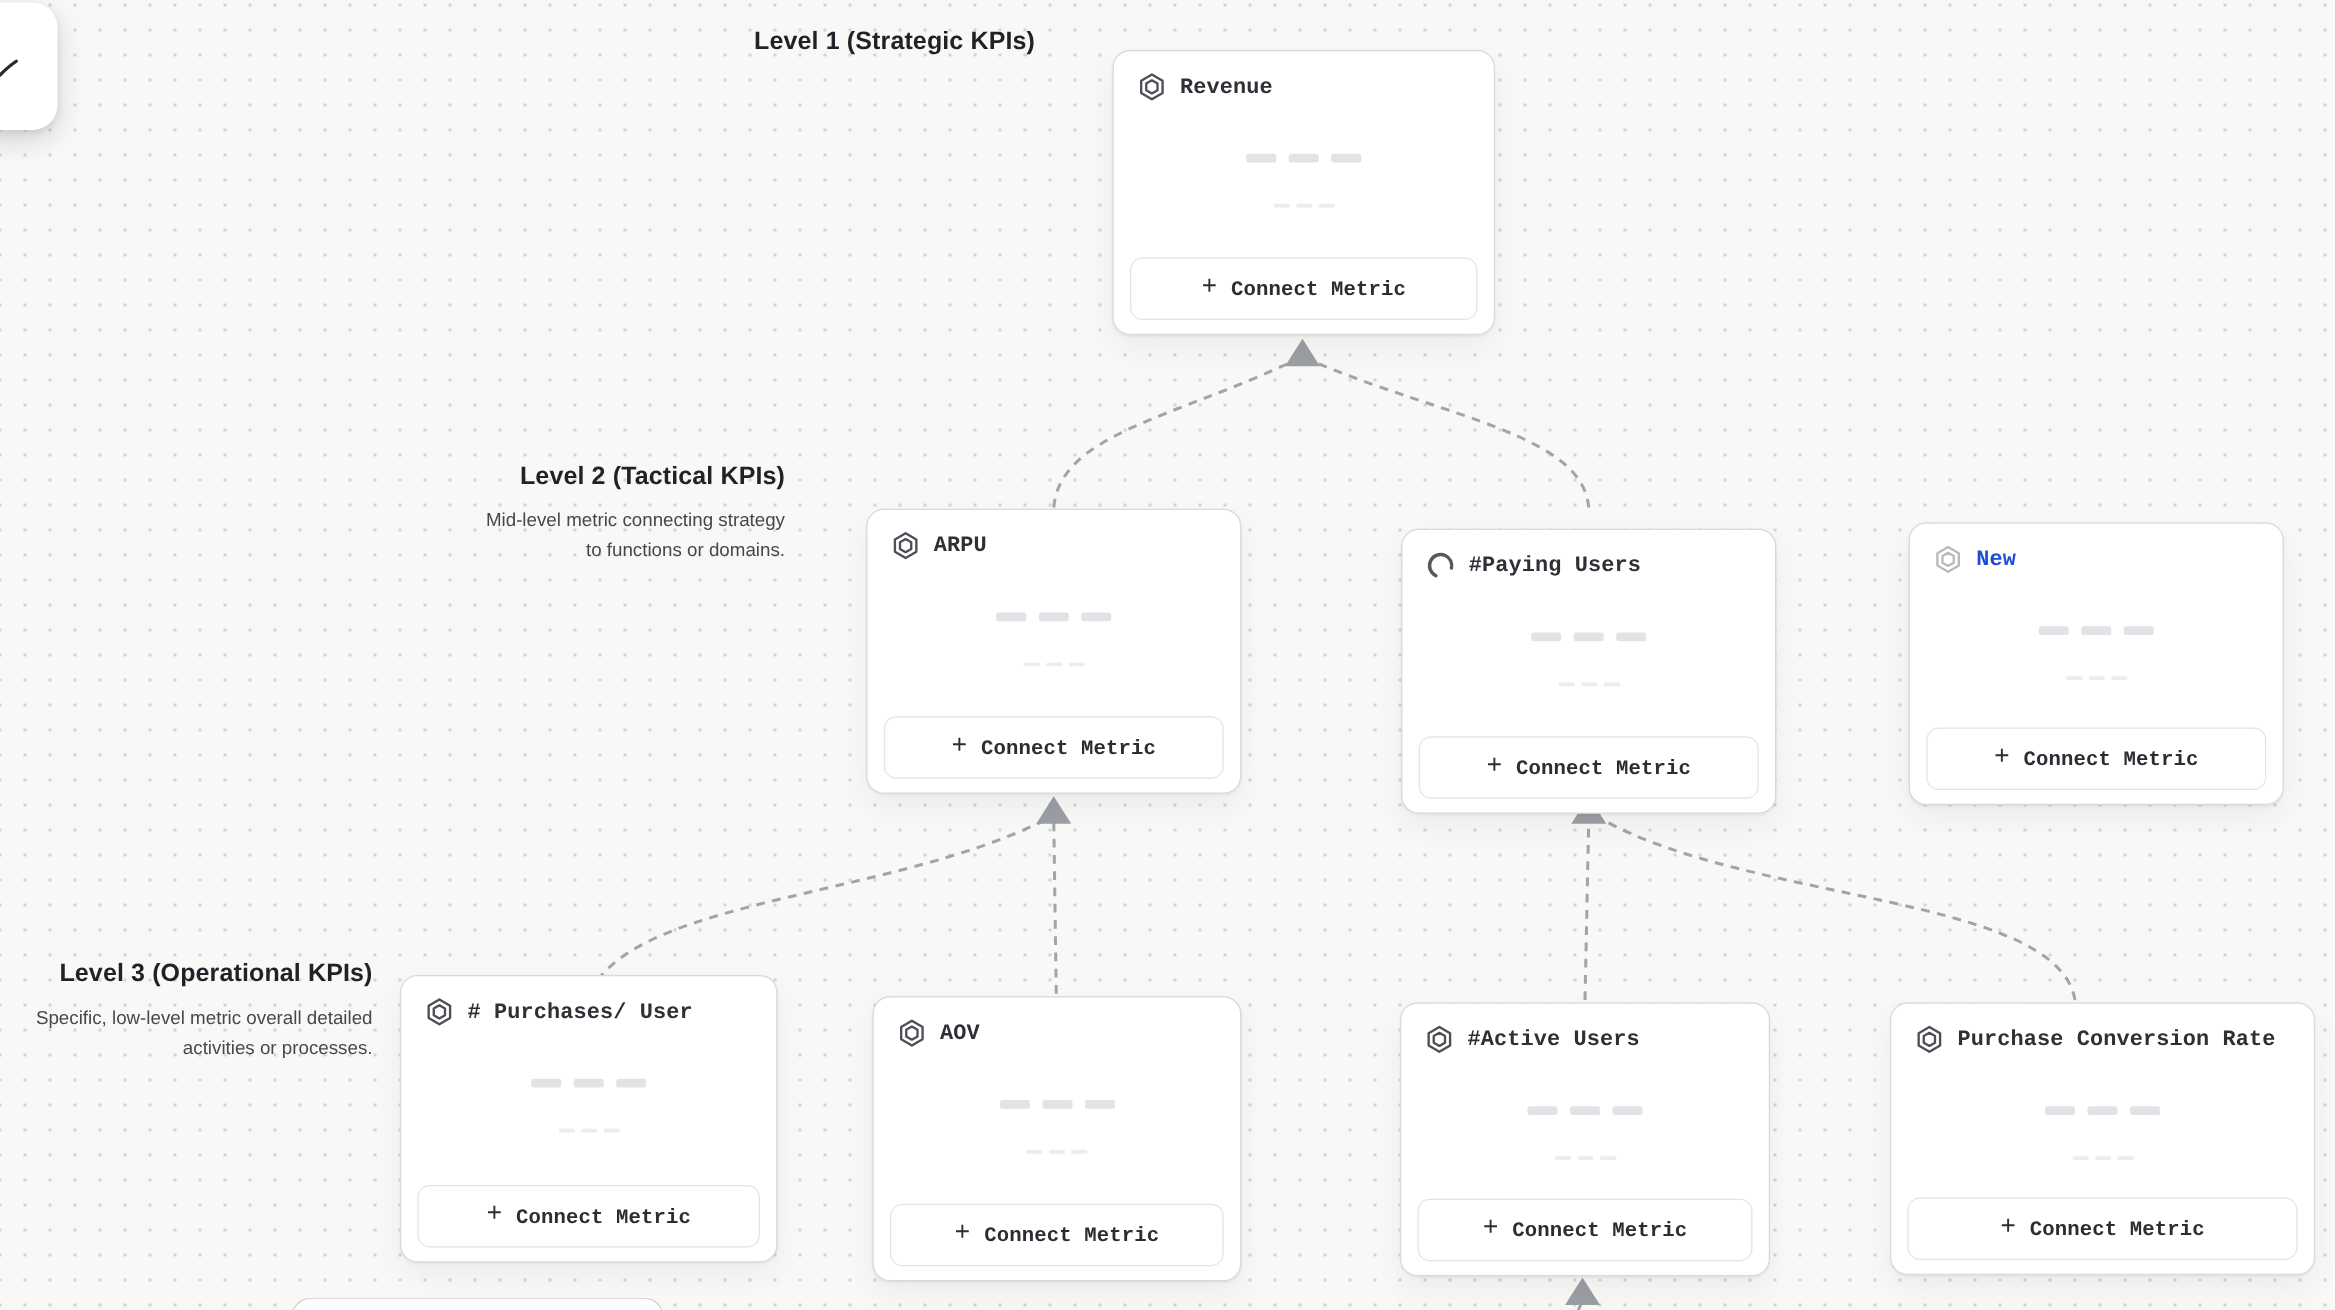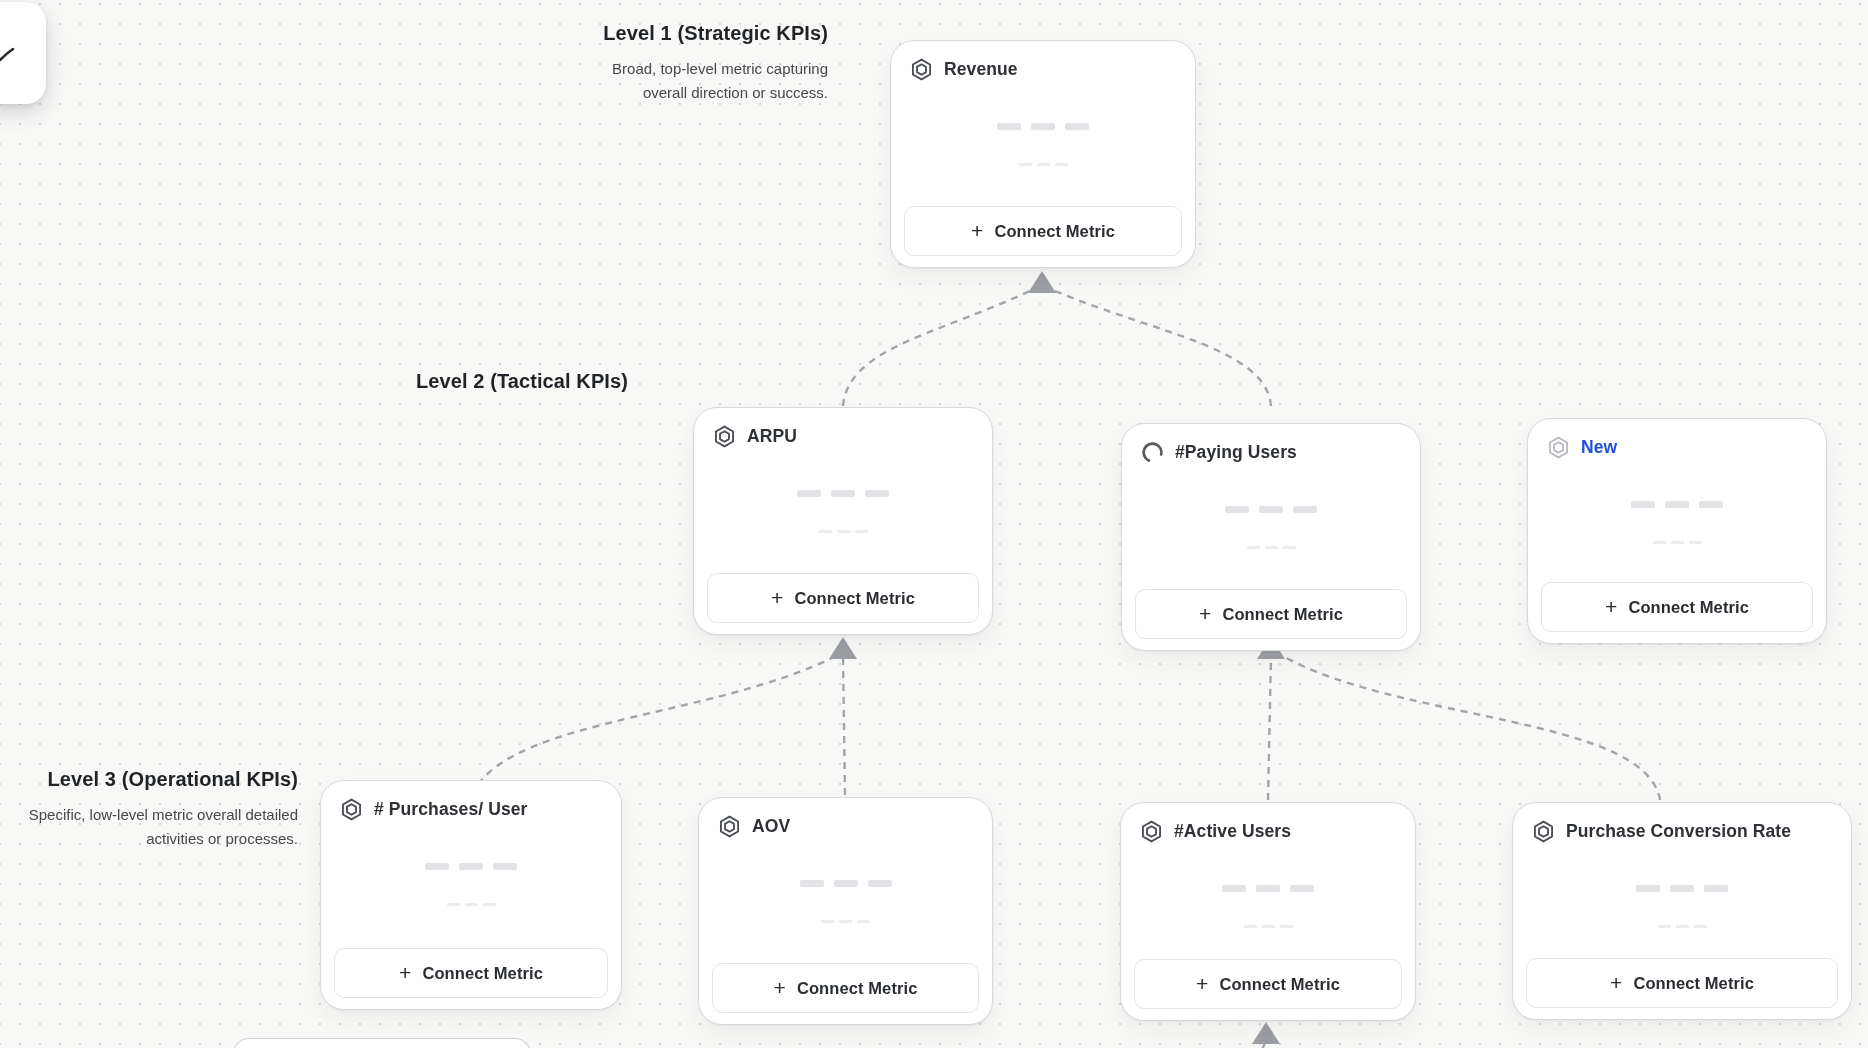--- a/index.html
+++ b/index.html
@@ -10,23 +10,24 @@
     background-image:radial-gradient(circle,#d4d4d8 1.2px,rgba(0,0,0,0) 1.4px);
     background-size:20px 20px;background-position:10px 14px;
   }
   .connectors{position:absolute;left:0;top:0;pointer-events:none;}
 
   .level-label{position:absolute;text-align:right;}
   .level-label h2{margin:0 0 12px 0;font-size:20px;font-weight:700;color:#1f2226;letter-spacing:.1px;}
   .level-label p{margin:0;font-size:15px;line-height:24px;color:#45484d;}
 
   .card{
-    position:absolute;background:#fff;border:1px solid #d8d9dc;border-radius:24px;
+    position:absolute;background:#fff;border:1px solid #d8d9dc;border-radius:14px;
     box-shadow:0 1px 2px rgba(20,20,25,.05),0 10px 24px rgba(20,20,25,.05);
     box-sizing:border-box;
+    font-family:Liberation Mono, monospace;
   }
   .card-head{position:absolute;left:19px;top:17px;display:flex;align-items:center;gap:11px;}
   .card-title{font-size:17.5px;font-weight:700;color:#2d3035;white-space:nowrap;letter-spacing:.1px;}
   .card.muted .card-title{color:#1d4ed8;font-weight:600;}
   .icon{display:inline-flex;width:23px;height:23px;align-items:center;justify-content:center;flex:0 0 auto;}
 
   .skel{position:absolute;left:0;width:100%;display:flex;justify-content:center;gap:10px;}
   .skel-1{top:82px;}
   .skel-2{top:122px;gap:5px;}
   .skel-1 .bar{width:24px;height:7px;border-radius:2px;background:#e3e3e7;}
@@ -68,24 +69,24 @@
     <g fill="#9b9ea3">
       <polygon points="1042,271 1028,293 1056,293"></polygon>
       <polygon points="843,637 829,659 857,659"></polygon>
       <polygon points="1271,637 1257,659 1285,659"></polygon>
       <polygon points="1266,1022 1252,1044 1280,1044"></polygon>
     </g>
   </svg>
 
   <div class="level-label" style="left:578px;top:22px;width:250px">
     <h2>Level 1 (Strategic KPIs)</h2>
-    <p>Broad, top-level metric capturing overall direction or success.</p>
   </div>
   <div class="level-label" style="left:380px;top:370px;width:248px">
     <h2>Level 2 (Tactical KPIs)</h2>
+    <p>Mid-level metric connecting strategy to functions or domains.</p>
   </div>
   <div class="level-label" style="left:28px;top:768px;width:270px">
     <h2>Level 3 (Operational KPIs)</h2>
     <p>Specific, low-level metric overall detailed activities or processes.</p>
   </div>
 
   <div class="card" style="left:890px;top:40px;width:306px;height:228px">
     <div class="card-head">
       <span class="icon">
         <svg width="23" height="23" viewBox="0 0 22 22" fill="none" stroke="#4c4f55" stroke-width="1.8" stroke-linejoin="round">

